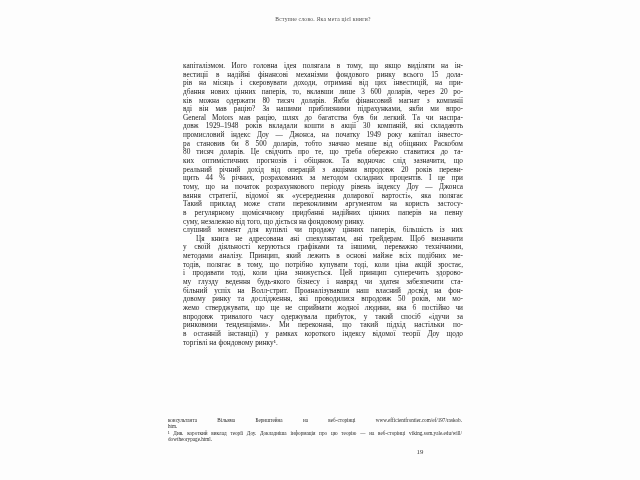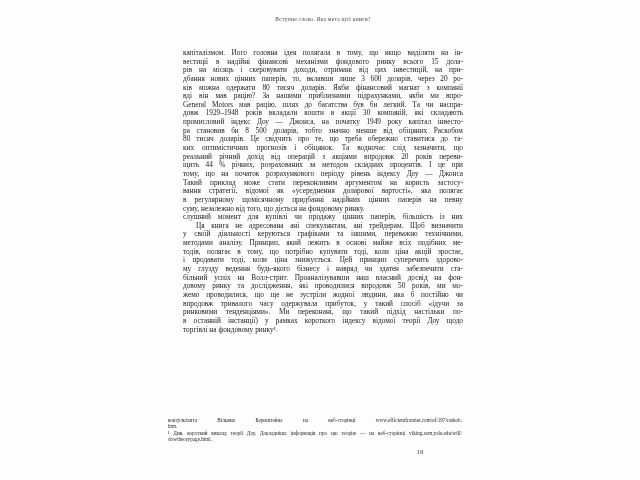--- a/index.html
+++ b/index.html
@@ -10,21 +10,21 @@
     color:#1c1c1c;
     -webkit-font-smoothing:antialiased;
   }
   .page{position:absolute;inset:0;background:#fdfdfd;}
   .running-head{
     position:absolute;top:16px;left:183px;width:280px;
     text-align:center;font-size:5.6px;line-height:7px;
     letter-spacing:0.25px;color:#4f4f4f;
   }
   .text-block{
-    position:absolute;top:49px;left:183px;width:280px;
+    position:absolute;top:62px;left:183px;width:280px;
     font-size:7.3px;color:#1c1c1c;
   }
   .text-block .line{
     line-height:8.65px;height:8.65px;overflow:hidden;
     text-align:justify;text-align-last:justify;
     word-spacing:0.1px;
   }
   .text-block .line.last{text-align-last:left;}
   .text-block .line.indent{padding-left:13px;}
   .footnotes{
@@ -57,34 +57,34 @@
       <div class="line">вді він мав рацію? За нашими приблизними підрахунками, якби ми впро-</div>
       <div class="line">General Motors мав рацію, шлях до багатства був би легкий. Та чи наспра-</div>
       <div class="line">довж 1929–1948 років вкладали кошти в акції 30 компаній, які складають</div>
       <div class="line">промисловий індекс Доу — Джонса, на початку 1949 року капітал інвесто-</div>
       <div class="line">ра становив би 8 500 доларів, тобто значно менше від обіцяних Раскобом</div>
       <div class="line">80 тисяч доларів. Це свідчить про те, що треба обережно ставитися до та-</div>
       <div class="line">ких оптимістичних прогнозів і обіцянок. Та водночас слід зазначити, що</div>
       <div class="line">реальний річний дохід від операцій з акціями впродовж 20 років переви-</div>
       <div class="line">щить 44 % річних, розрахованих за методом складних процентів. І це при</div>
       <div class="line">тому, що на початок розрахункового періоду рівень індексу Доу — Джонса</div>
+      <div class="line">вання стратегії, відомої як «усереднення доларової вартості», яка полягає</div>
       <div class="line">Такий приклад може стати переконливим аргументом на користь застосу-</div>
-      <div class="line">вання стратегії, відомої як «усереднення доларової вартості», яка полягає</div>
       <div class="line">в регулярному щомісячному придбанні надійних цінних паперів на певну</div>
       <div class="line last">суму, незалежно від того, що діється на фондовому ринку.</div>
       <div class="line">слушний момент для купівлі чи продажу цінних паперів, більшість із них</div>
       <div class="line indent">Ця книга не адресована ані спекулянтам, ані трейдерам. Щоб визначити</div>
       <div class="line">у своїй діяльності керуються графіками та іншими, переважно технічними,</div>
       <div class="line">методами аналізу. Принцип, який лежить в основі майже всіх подібних ме-</div>
       <div class="line">тодів, полягає в тому, що потрібно купувати тоді, коли ціна акцій зростає,</div>
       <div class="line">і продавати тоді, коли ціна знижується. Цей принцип суперечить здорово-</div>
       <div class="line">му глузду ведення будь-якого бізнесу і навряд чи здатен забезпечити ста-</div>
       <div class="line">більний успіх на Волл-стрит. Проаналізувавши наш власний досвід на фон-</div>
       <div class="line">довому ринку та дослідження, які проводилися впродовж 50 років, ми мо-</div>
-      <div class="line">жемо проводилися, що ще не зустріли жодної людини, яка б постійно чи</div>
+      <div class="line">жемо стверджувати, що ще не сприймати жодної людини, яка б постійно чи</div>
       <div class="line">впродовж тривалого часу одержувала прибуток, у такий спосіб «ідучи за</div>
       <div class="line">ринковими тенденціями». Ми переконані, що такий підхід настільки по-</div>
       <div class="line">в останній інстанції) у рамках короткого індексу відомої теорії Доу щодо</div>
       <div class="line last">торгівлі на фондовому ринку¹.</div>
     </div>
 
   <div class="footnotes">
       <div class="line">консультанта Вільяма Бернштейна на веб-сторінці www.efficientfrontier.com/ef/197/raskob.</div>
       <div class="line last">htm.</div>
       <div class="line">¹ Див. короткий виклад теорії Доу. Докладніша інформація про цю теорію — на веб-сторінці viking.som.yale.edu/will/</div>

